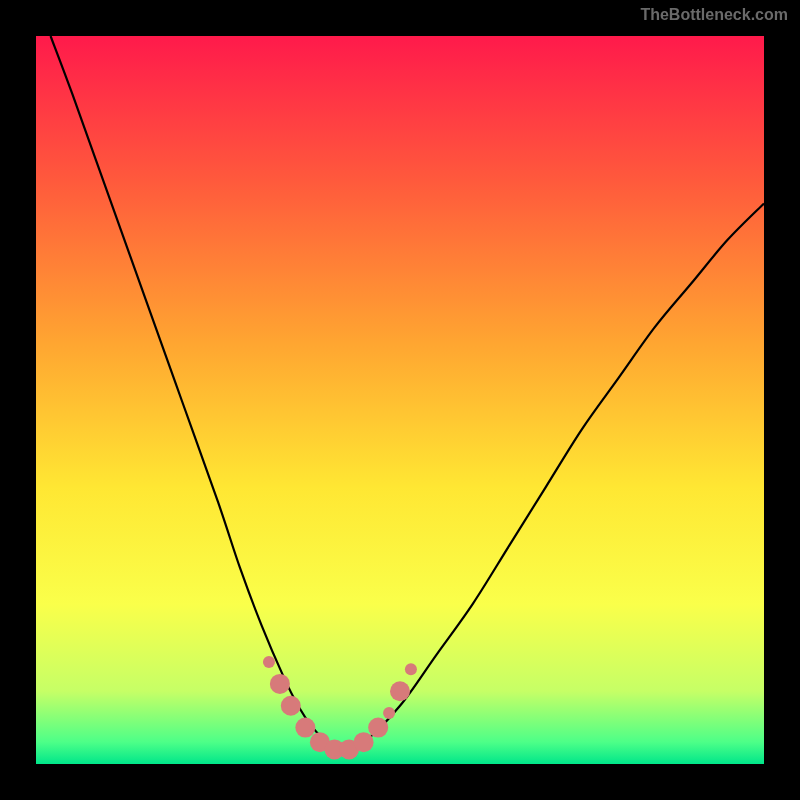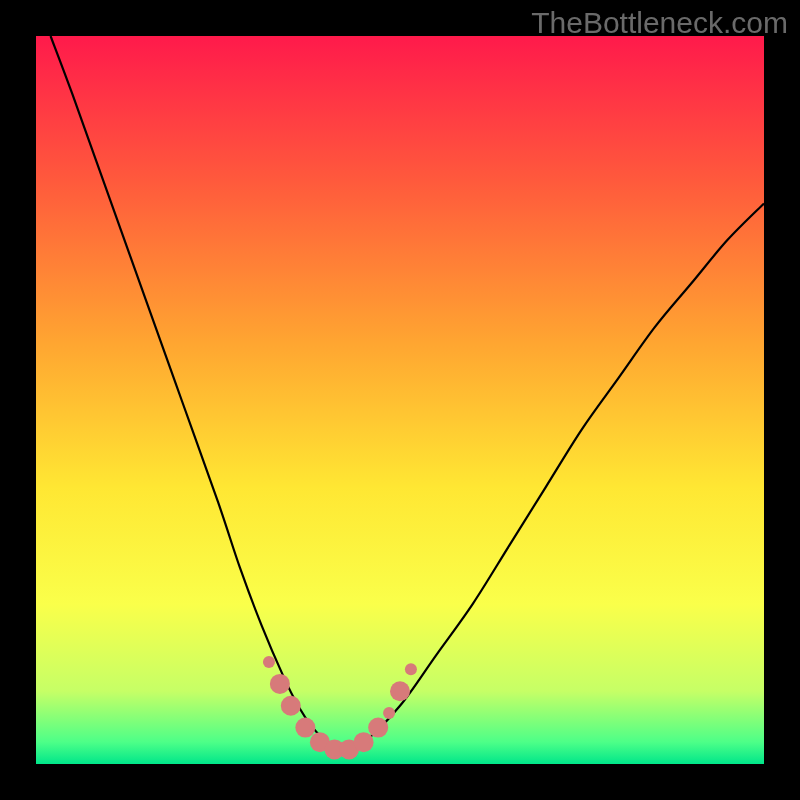--- a/index.html
+++ b/index.html
@@ -9,22 +9,22 @@
     height: 800px;
     background: #000;
     position: relative;
     font-family: Arial, sans-serif;
   }
   .watermark {
     position: absolute;
     top: 6px;
     right: 12px;
     color: #6a6a6a;
-    font-size: 30px;
-    font-weight: 400;
+    font-size: 16px;
+    font-weight: 700;
     z-index: 10;
     text-align: right;
   }
   .plot-area {
     position: absolute;
     left: 36px;
     top: 36px;
     width: 728px;
     height: 728px;
   }

